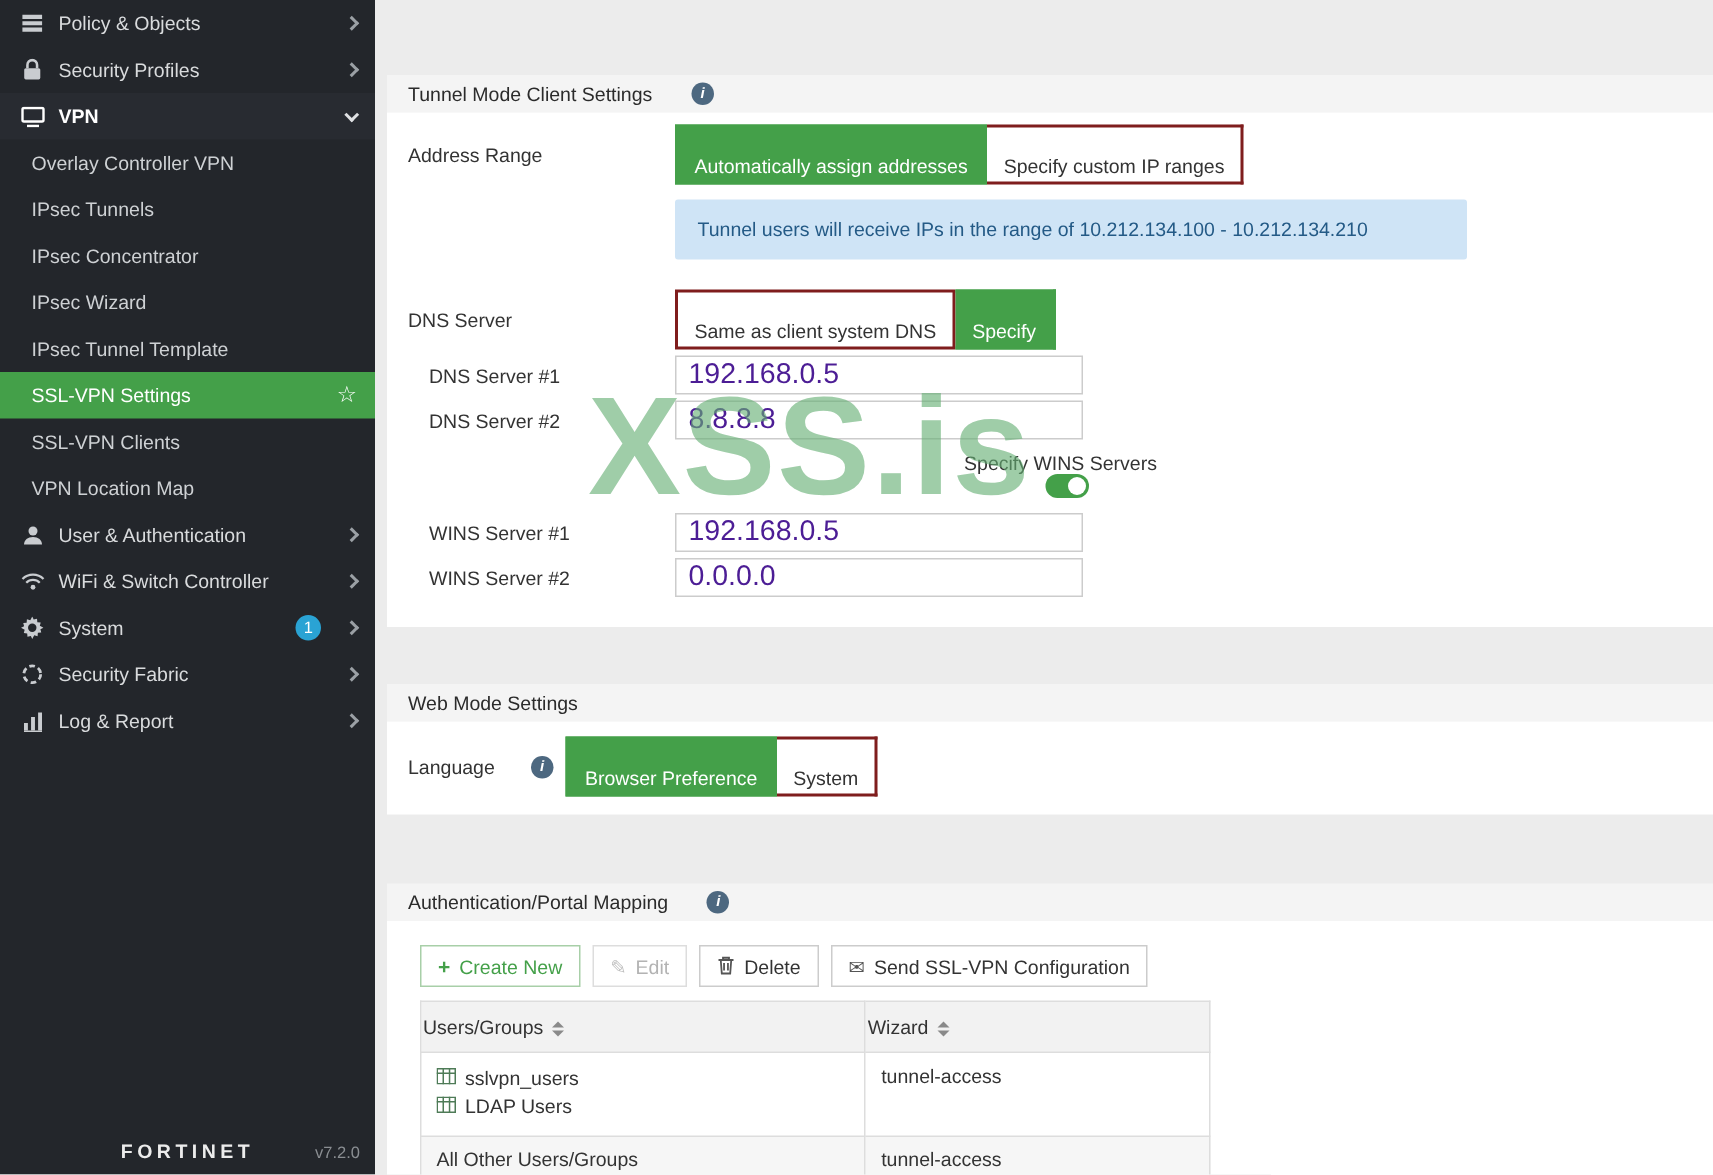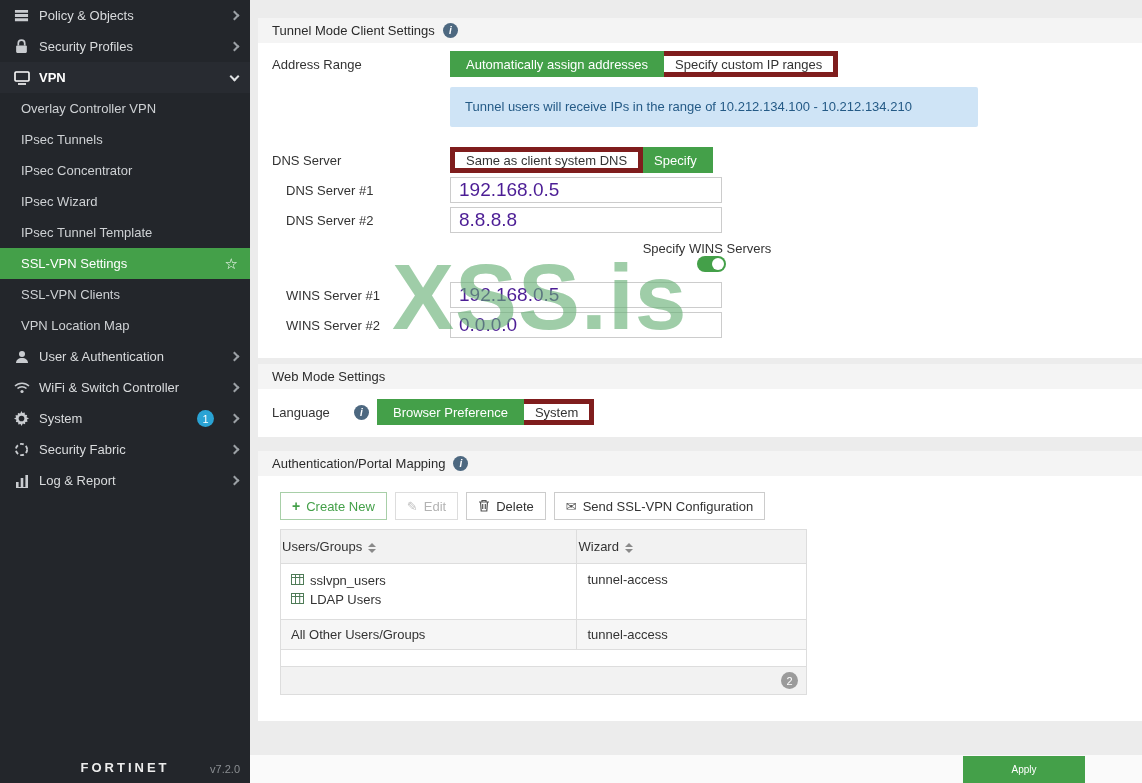--- a/index.html
+++ b/index.html
@@ -26,36 +26,36 @@
            font-size:11px; display:flex; align-items:center; justify-content:center; padding:0 3px; }
   .sidebar-footer { position:absolute; bottom:5px; left:0; width:100%; height:18px; }
   .logo { position:absolute; left:0; right:0; text-align:center; color:#ececec; font-weight:bold;
           letter-spacing:3px; font-size:13px; }
   .ver { position:absolute; right:10px; top:3px; color:#8a8e92; font-size:11px; }
 
   
   main { position:absolute; left:250px; top:0; right:0; bottom:0; display:flex; flex-direction:column; background:#ececec; }
   .top-strip { height:18px; flex:0 0 auto; }
   .section-bar { margin-left:8px; height:25px; flex:0 0 auto; background:#f4f4f4; display:flex; align-items:center;
-                 gap:8px; padding-left:14px; font-size:13px; color:#2b2b2b; }
+                 gap:26px; padding-left:14px; font-size:13px; color:#2b2b2b;margin-top:32px; }
   .section-body { margin-left:8px; background:#fff; flex:0 0 auto; }
   .gap6 { height:6px; flex:0 0 auto; } .gap14 { height:14px; flex:0 0 auto; }
 
   .info-i { width:15px; height:15px; border-radius:50%; background:#4d6880; color:#fff; font-size:10px;
             font-weight:bold; font-style:italic; display:inline-flex; align-items:center; justify-content:center;
             flex:0 0 15px; cursor:pointer; }
 
   .body-pad { padding:8px 0 20px 14px; }
   .row { display:flex; align-items:center; margin-bottom:4px; }
   .form-label { width:178px; font-size:13px; color:#333; flex:0 0 178px; }
   .form-label.indent { padding-left:14px; }
   .form-label.narrow { width:105px; flex:0 0 105px; display:flex; align-items:center; gap:24px; }
 
   .seg-group { display:inline-flex; }
-  .seg { height:26px; padding:0 11px; font-size:13px; border:5px solid #7f1d1d; background:#fff; color:#333;
+  .seg { height:26px; padding:18px 11px; font-size:13px; border:2px solid #7f1d1d; background:#fff; color:#333;
          font-family:inherit; cursor:pointer; }
   .seg + .seg { border-left:none; }
   .seg.on { background:#44a049; color:#fff; border-color:#44a049; }
 
   .note-row { margin:10px 0 20px; }
   .info-note { width:528px; background:#cfe4f6; color:#245a86; font-size:13px; padding:10px 30px 10px 15px;
                line-height:1.55; border-radius:2px; }
 
   .text-input { width:272px; height:26px; border:1px solid #ccc; font-size:19px; color:#4c1d95; padding:0 8px;
                 font-family:inherit; background:#fff; }

